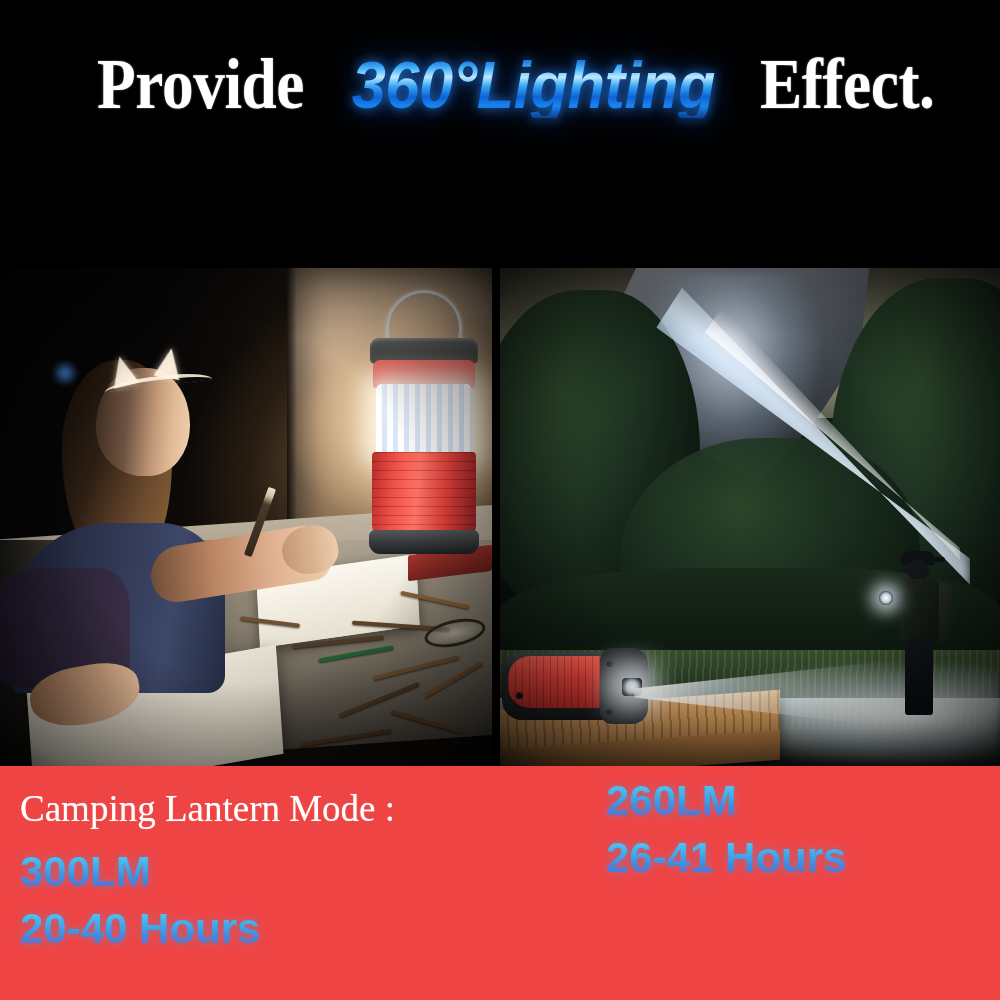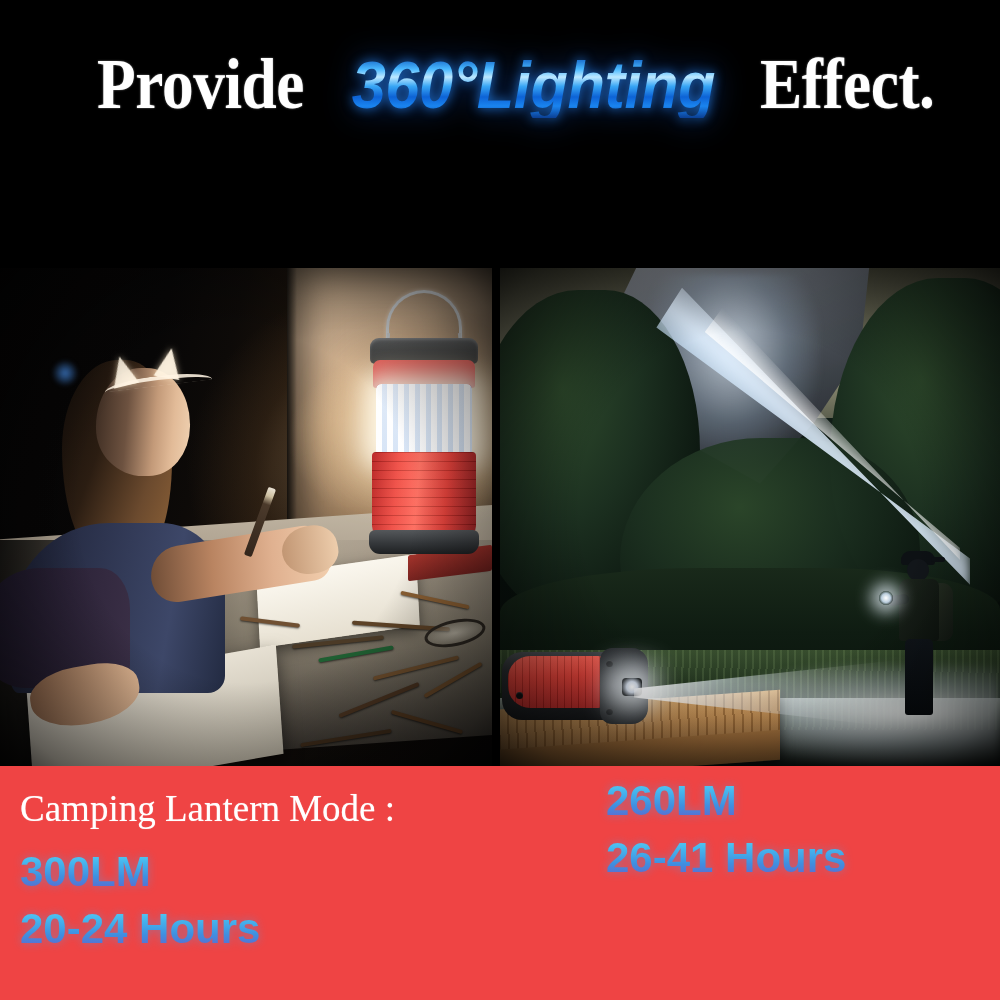--- a/index.html
+++ b/index.html
@@ -528,19 +528,19 @@
 
       <div class="vignette"></div>
     </div>
   </div>
 </div>
 
 <div id="captions">
   <div class="cap-col" id="cap-col-left">
     <div class="cap-title">Camping Lantern Mode :</div>
     <div class="cap-stat" id="cap-lm-left">300LM</div>
-    <div class="cap-stat" id="cap-hours-left">20-24 Hours</div>
+    <div class="cap-stat" id="cap-hours-left">20-40 Hours</div>
   </div>
   <div class="cap-col" id="cap-col-right">
     <div class="cap-stat" id="cap-lm-right">260LM</div>
     <div class="cap-stat" id="cap-hours-right">26-41 Hours</div>
   </div>
 </div>
 
 </body></html>

